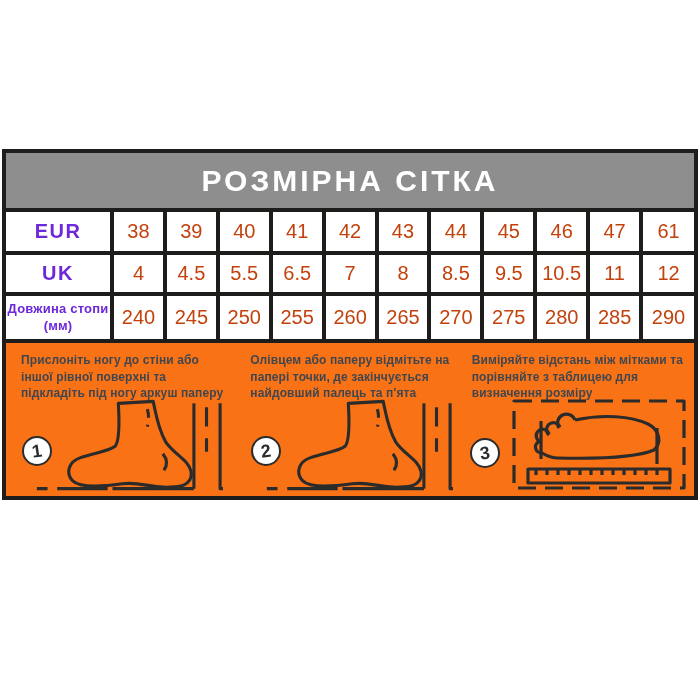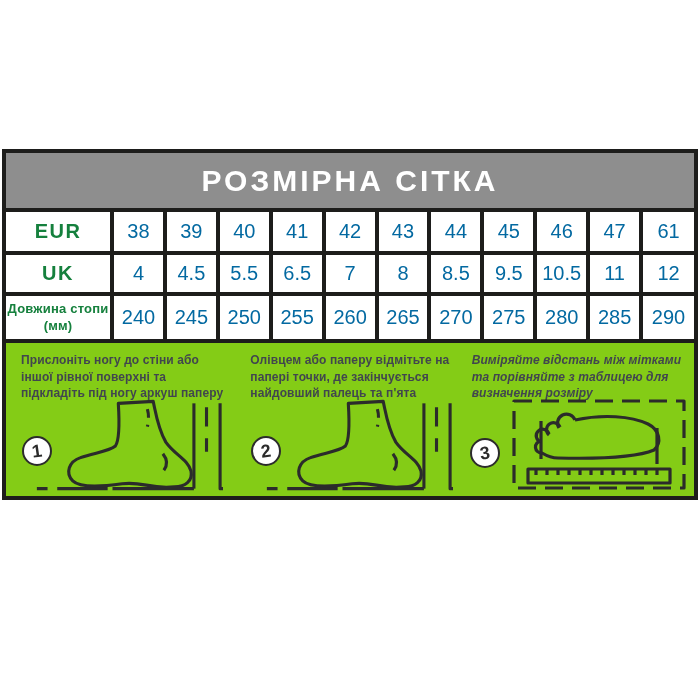--- a/index.html
+++ b/index.html
@@ -20,35 +20,35 @@
     color:#ffffff;font-size:30px;font-weight:bold;letter-spacing:3px;
   }
   
   table.size{
     border-collapse:collapse;border:hidden;width:100%;table-layout:fixed;
   }
   table.size th,table.size td{
     border:4px solid #1d1d1b;text-align:center;vertical-align:middle;padding:0;
     background:#ffffff;
   }
-  table.size th{width:104px;color:#15803d;font-weight:bold;font-size:20px;letter-spacing:1.5px;}
-  table.size td{color:#0369a1;font-size:20px;}
+  table.size th{width:104px;color:#6d28d9;font-weight:bold;font-size:20px;letter-spacing:1.5px;}
+  table.size td{color:#c2410c;font-size:20px;}
   table.size tr{height:41px;}
   table.size tr.small{height:45px;}
   table.size tr.small th{font-size:13px;letter-spacing:0.2px;line-height:1.3;}
   
   .instructions{
-    display:flex;border-top:4px solid #1d1d1b;height:153px;background:#84cc16;
+    display:flex;border-top:4px solid #1d1d1b;height:153px;background:#f97316;
   }
   .step{position:relative;flex:1 1 0;}
   .step-text{
     margin:9px 4px 0 15px;font-size:12px;font-weight:bold;color:#41464e;
     line-height:1.38;letter-spacing:0.1px;
   }
-  .step3 .step-text{margin-left:7px;margin-right:2px;font-style:italic;}
+  .step3 .step-text{margin-left:7px;margin-right:2px;}
   .badge{
     position:absolute;width:26px;height:26px;border:2.5px solid #2c2c2c;border-radius:50%;
     display:flex;align-items:center;justify-content:center;
     font-size:18px;font-weight:bold;color:#2c2c2c;background:#fff;
   }
   .badge span{display:block;transform:rotate(-8deg);}
   .step1 .badge,.step2 .badge{left:16px;top:93px;}
   .step3 .badge{left:5px;top:95px;}
   .fig-wall{position:absolute;right:12px;bottom:3px;width:190px;height:94px;}
   .fig-ruler{position:absolute;right:7px;bottom:5px;width:176px;height:93px;}

